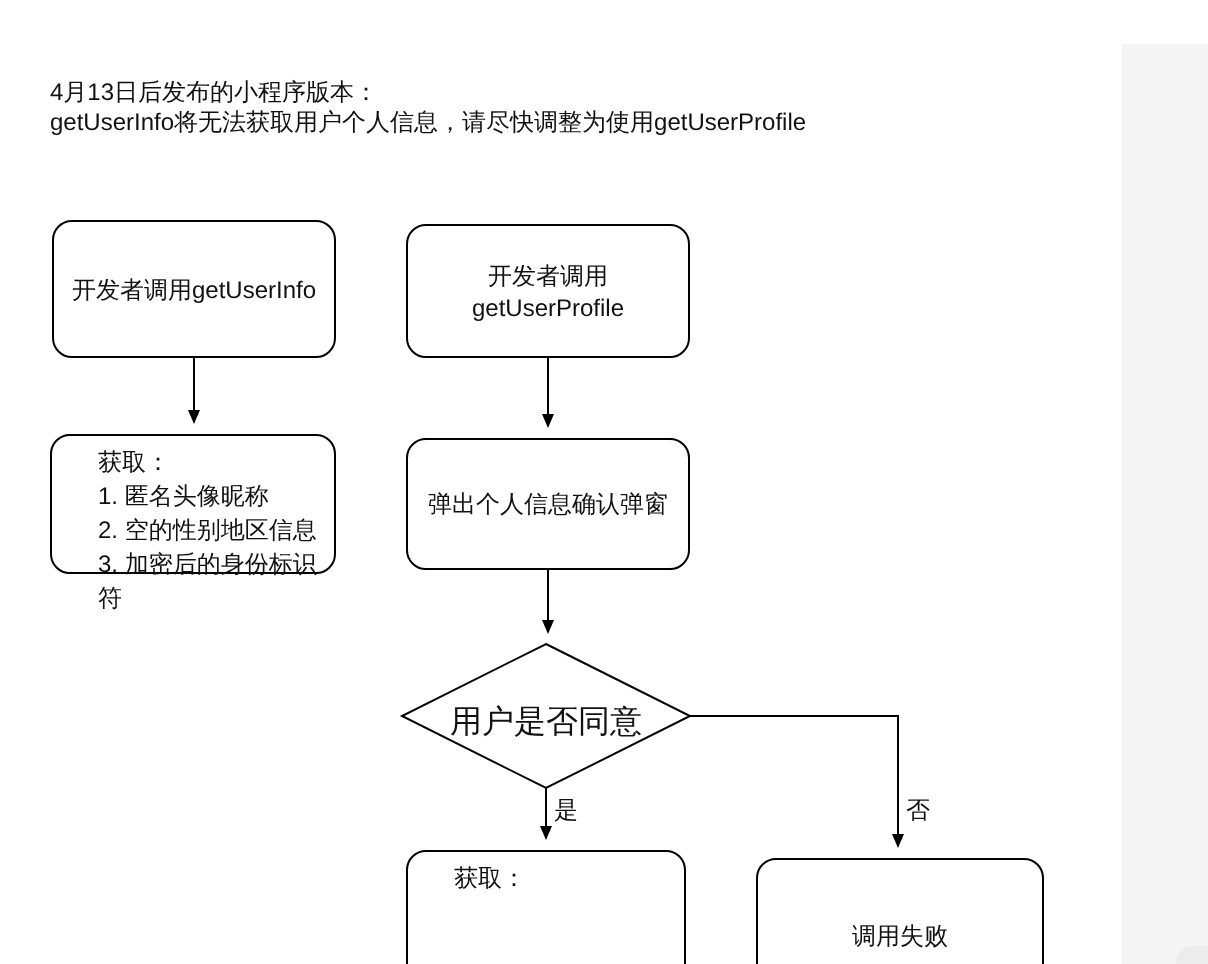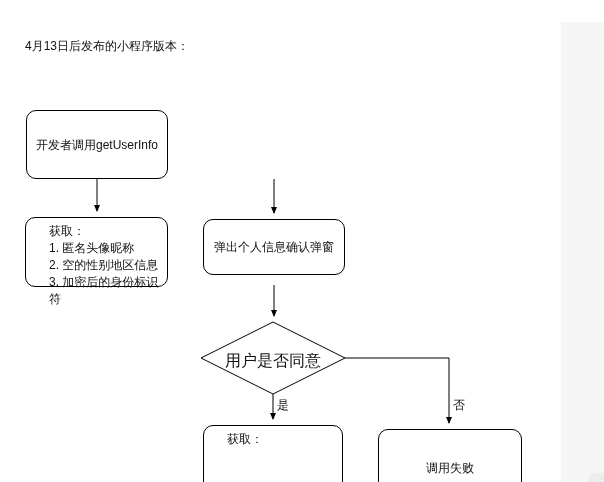--- a/index.html
+++ b/index.html
@@ -83,21 +83,21 @@
     align-items: flex-start;
     justify-content: flex-start;
     text-align: left;
     padding: 5px 4px 0 23px;
     line-height: 17px;
   }
 
   .n-a1 { left: 26px;  top: 88px;  width: 142px; height: 69px; }
   .n-a2 { left: 25px;  top: 195px; width: 143px; height: 70px; }
   .n-b1 { left: 203px; top: 90px;  width: 142px; height: 67px; }
-  .n-b2 { left: 203px; top: 197px; width: 142px; height: 56px; }
+  .n-b2 { left: 203px; top: 197px; width: 142px; height: 66px; }
   .n-yes  { left: 203px; top: 403px; width: 140px; height: 68px; padding-top: 12px; }
   .n-fail { left: 378px; top: 407px; width: 144px; height: 78px; }
 
   .diamond-label {
     position: absolute;
     left: 203px; top: 329px;
     width: 140px;
     font-size: 16px;
     color: #111;
     text-align: center;
@@ -113,20 +113,21 @@
   .edge-yes { left: 277px; top: 377px; }
   .edge-no  { left: 453px; top: 377px; }
 </style>
 </head>
 <body>
 
 <div class="screen">
 
   <div class="hdr">
     <div>4月13日后发布的小程序版本：</div>
+    <div>getUserInfo将无法获取用户个人信息，请尽快调整为使用getUserProfile</div>
   </div>
 
   <svg class="wires" viewBox="0 0 604 482">
     <defs>
       <marker id="ah" markerWidth="8" markerHeight="8" refX="6" refY="3" orient="auto" markerUnits="userSpaceOnUse">
         <path d="M0,0 L7,3 L0,6 Z" fill="#000"></path>
       </marker>
     </defs>
 
     <line x1="97" y1="157" x2="97" y2="189" stroke="#000" stroke-width="1" marker-end="url(#ah)"></line>
@@ -146,20 +147,24 @@
     <div>开发者调用getUserInfo</div>
   </div>
 
   <div class="node list n-a2">
     <div>获取：</div>
     <div>1. 匿名头像昵称</div>
     <div>2. 空的性别地区信息</div>
     <div>3. 加密后的身份标识符</div>
   </div>
 
+  <div class="node n-b1">
+    <div>开发者调用</div>
+    <div>getUserProfile</div>
+  </div>
 
   <div class="node n-b2">
     <div>弹出个人信息确认弹窗</div>
   </div>
 
   <div class="diamond-label">用户是否同意</div>
 
   <div class="edge-label edge-yes">是</div>
   <div class="edge-label edge-no">否</div>
 

